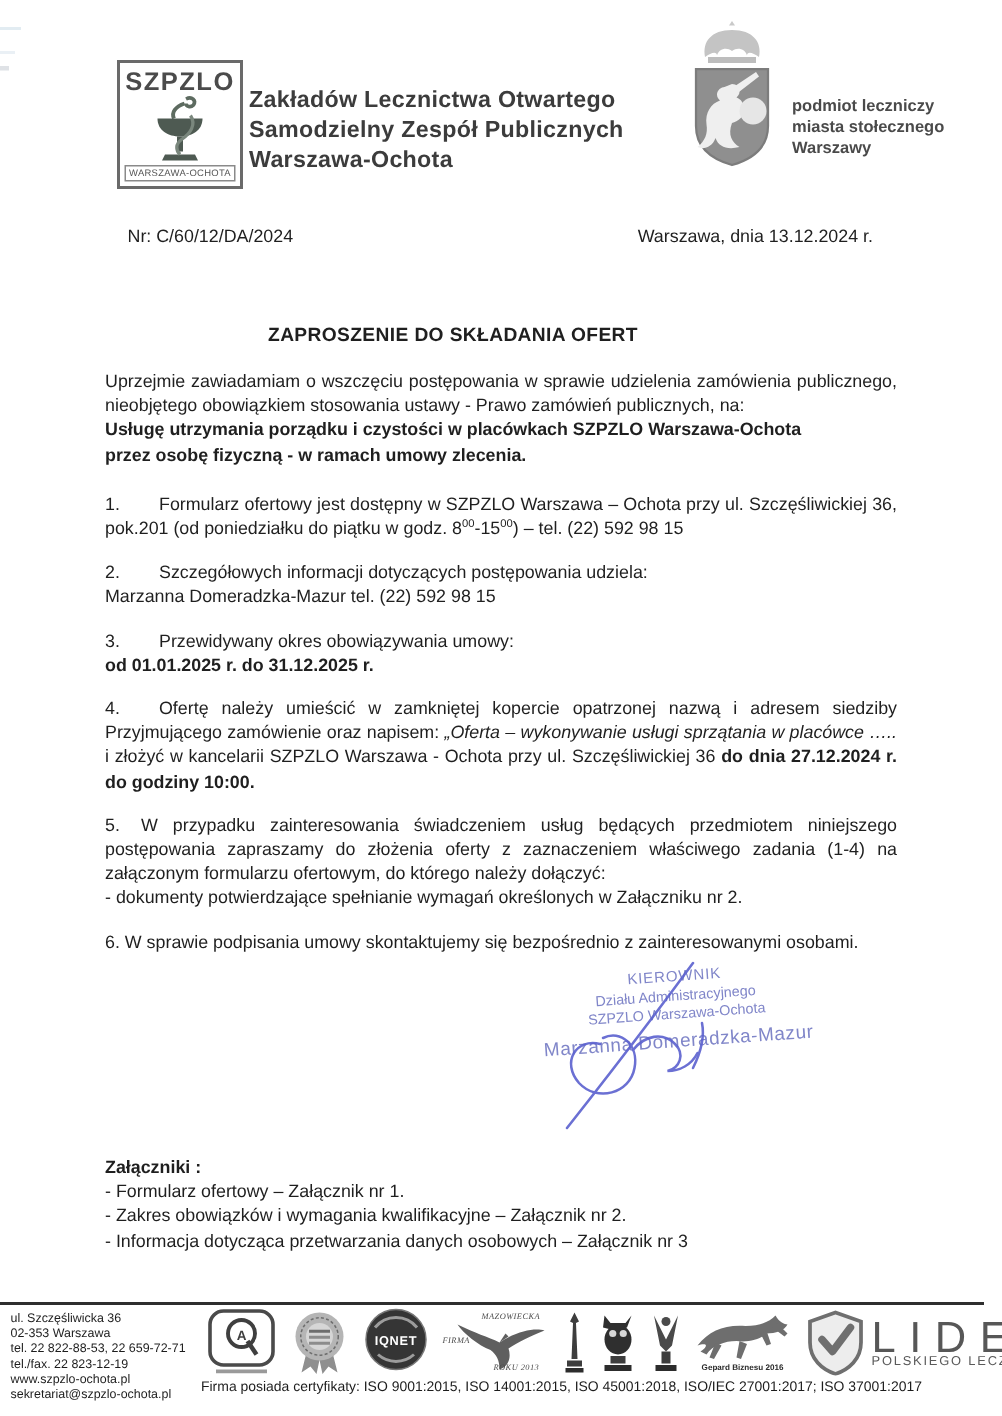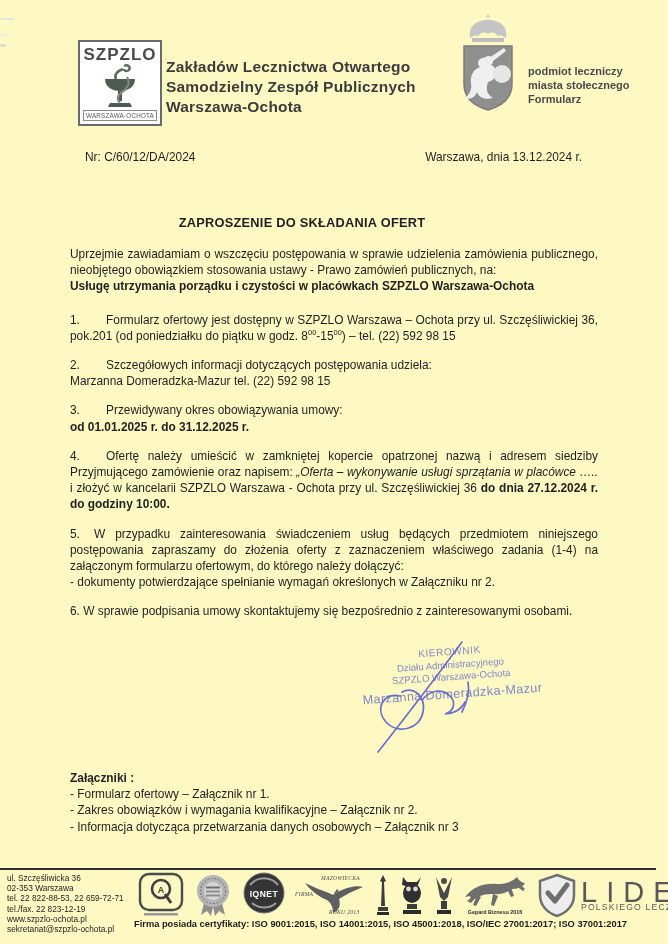--- a/index.html
+++ b/index.html
@@ -1,17 +1,17 @@
 <!DOCTYPE html>
 <html><head>
 <meta charset="utf-8">
 <style>
   html,body{margin:0;padding:0;background:#e8e8e8;}
   .page{
-    position:relative;width:668px;height:944px;background:#fef9c3;margin:0 auto;
+    position:relative;width:668px;height:944px;background:#ffffff;margin:0 auto;
     font-family:"Liberation Sans", sans-serif;color:#1f1f1f;overflow:hidden;
   }
   
   .artifact{position:absolute;background:#cfe0ea;opacity:.6;}
   .a1{left:0;top:18px;width:14px;height:2px;}
   .a2{left:0;top:34px;width:10px;height:2px;background:#dce6ee;}
   .a3{left:0;top:44px;width:6px;height:3px;background:#c9cfd6;}
 
   
   .szpzlo-logo{position:absolute;left:78px;top:40px;width:84px;height:86px;border:2px solid #6a6a6a;background:#fff;box-sizing:border-box;text-align:center;}
@@ -61,21 +61,21 @@
   .maz .t{position:absolute;font-style:italic;font-size:5.6px;letter-spacing:.3px;}
   .maz .t1{left:26px;top:2px;}
   .maz .t2{left:0px;top:18px;}
   .maz .t3{left:34px;top:36px;}
   .gep{position:relative;width:64px;height:44px;}
   .gep .cap{position:absolute;left:0;bottom:2px;width:64px;text-align:center;font-size:5.4px;font-weight:bold;color:#2c2c2c;white-space:nowrap;}
   .lider{display:flex;align-items:center;gap:3px;}
   .lider-text{color:#4f4f4f;}
   .lider-main{font-size:29px;letter-spacing:9px;line-height:26px;color:#575757;}
   .lider-sub{font-size:8.6px;letter-spacing:1.2px;color:#5a5a5a;margin-top:-3px;text-align:right;}
-  .certs{position:absolute;left:134px;top:919px;width:534px;font-size:9.3px;font-weight:700;color:#1c1c1c;white-space:nowrap;}
+  .certs{position:absolute;left:134px;top:919px;width:534px;font-size:9.3px;font-weight:400;color:#1c1c1c;white-space:nowrap;}
 </style>
 </head>
 <body>
 
 <div class="page">
 
   <div class="artifact a1"></div>
   <div class="artifact a2"></div>
   <div class="artifact a3"></div>
 
@@ -107,35 +107,36 @@
     <path d="M12 34 h48 v38 c0 14 -10 22 -24 26 c-14 -4 -24 -12 -24 -26 z" fill="#8f8f8f" stroke="#7c7c7c" stroke-width="1.5"></path>
 
     <path d="M34 44 c3 0 5 2 5 5 c0 2 -1 3 -2 4 c3 1 5 4 5 8 c0 5 -4 8 -8 9 c-3 8 0 13 5 16 c-8 2 -14 0 -16 -6 c-2 6 -8 8 -12 6 c5 -4 7 -9 6 -15 c-1 -8 3 -14 9 -16 c-1 -1 -2 -2 -2 -4 c0 -3 3 -5 5 -5 z" fill="#efefef" transform="translate(2,0)"></path>
     <path d="M28 52 L52 36 l2 3 L32 56 z" fill="#efefef"></path>
     <circle cx="50" cy="62" r="9" fill="#e6e6e6"></circle>
   </svg>
 
   <div class="emblem-caption">
     <div>podmiot leczniczy</div>
     <div>miasta stołecznego</div>
-    <div>Formularz</div>
+    <div>Warszawy</div>
   </div>
 
   <div class="ref-no">Nr: C/60/12/DA/2024</div>
   <div class="place-date">Warszawa, dnia 13.12.2024 r.</div>
 
   <div class="doc-title">ZAPROSZENIE DO SKŁADANIA OFERT</div>
 
   <div class="body">
 
     <p style="margin-bottom:0;">
       <span>Uprzejmie zawiadamiam o wszczęciu postępowania w sprawie udzielenia zamówienia publicznego, nieobjętego obowiązkiem stosowania ustawy - Prawo zamówień publicznych, na:</span>
     </p>
     <p class="subject">
       <span>Usługę utrzymania porządku i czystości w placówkach SZPZLO Warszawa-Ochota</span><br>
+      <span>przez osobę fizyczną - w ramach umowy zlecenia.</span>
     </p>
 
     <p>
       <span class="num">1.</span><span>Formularz ofertowy jest dostępny w SZPZLO Warszawa – Ochota przy ul. Szczęśliwickiej 36, pok.201  (od poniedziałku do piątku w godz. 8</span><sup>00</sup><span>-15</span><sup>00</sup><span>) – tel. (22) 592 98 15</span>
     </p>
 
     <p>
       <span class="num">2.</span><span>Szczegółowych informacji dotyczących postępowania udziela:</span><br>
       <span>Marzanna Domeradzka-Mazur tel. (22) 592 98 15</span>
     </p>

